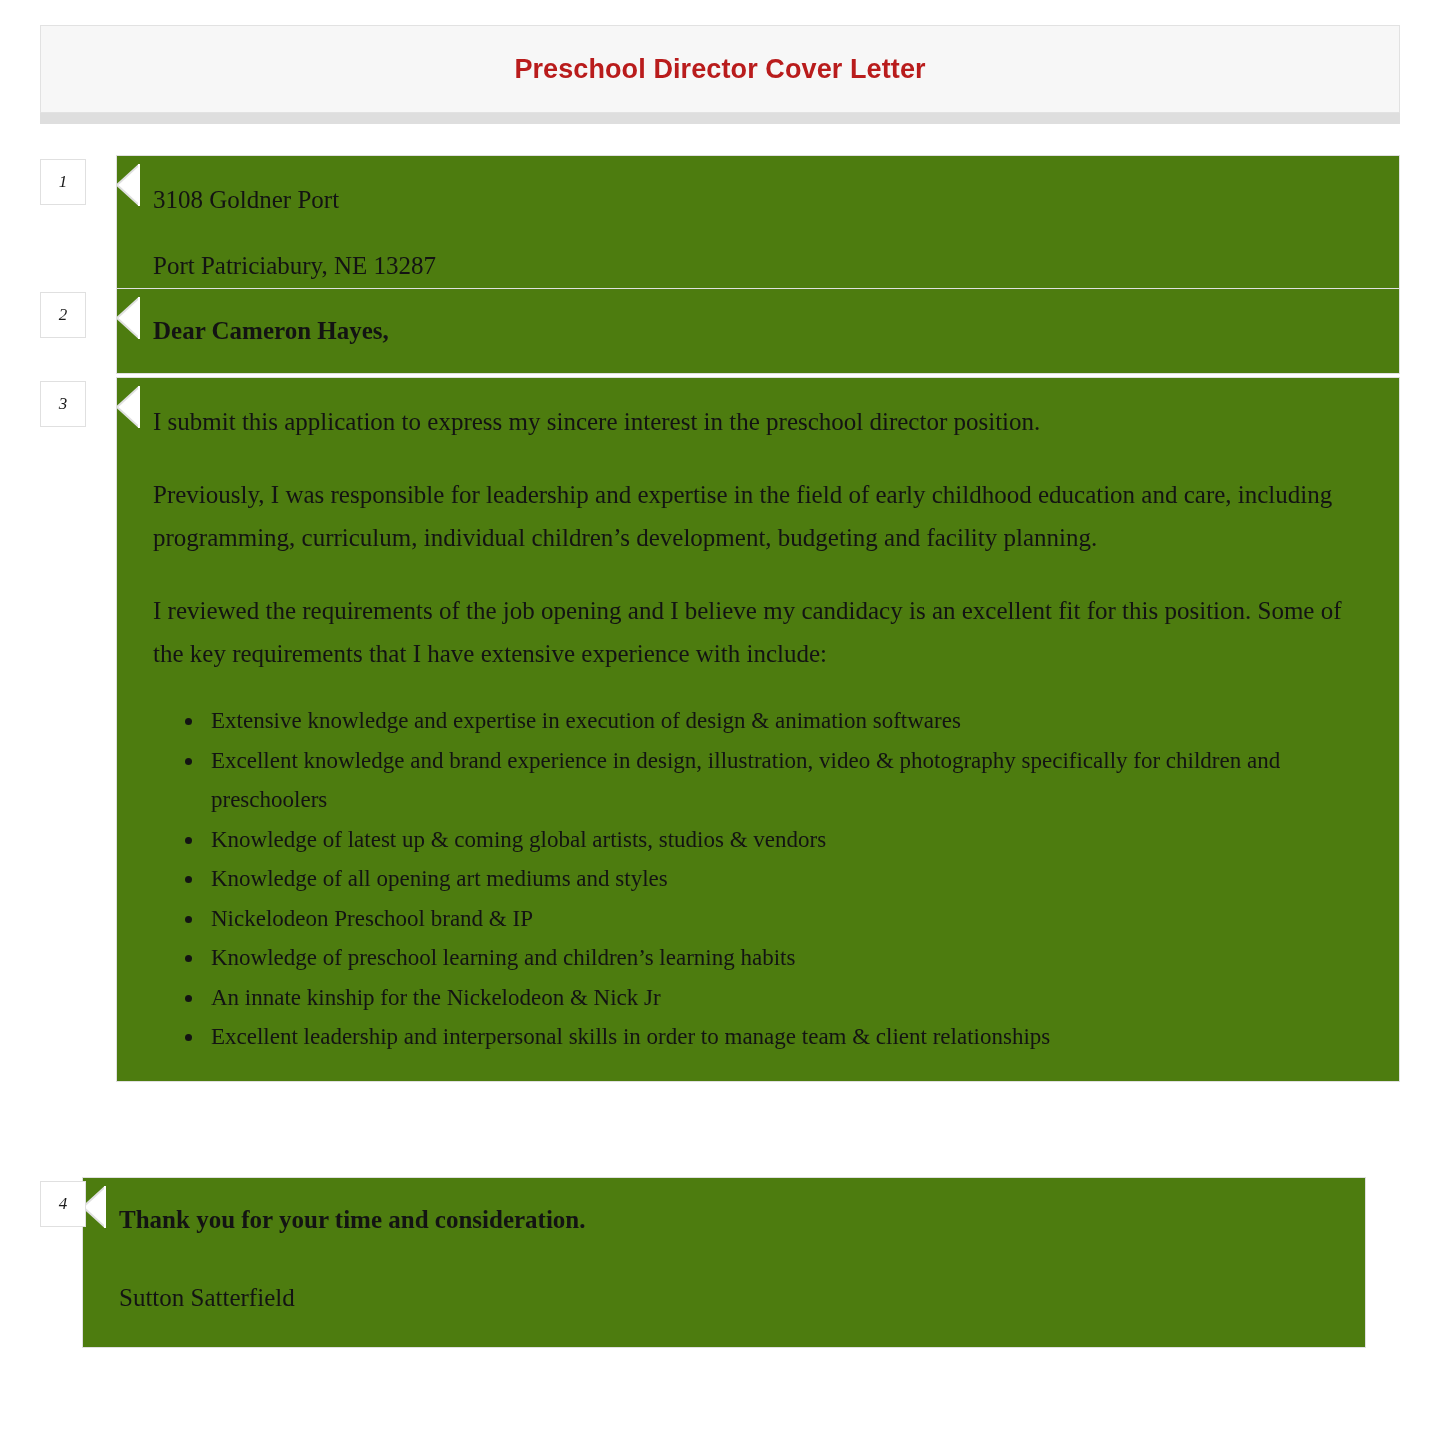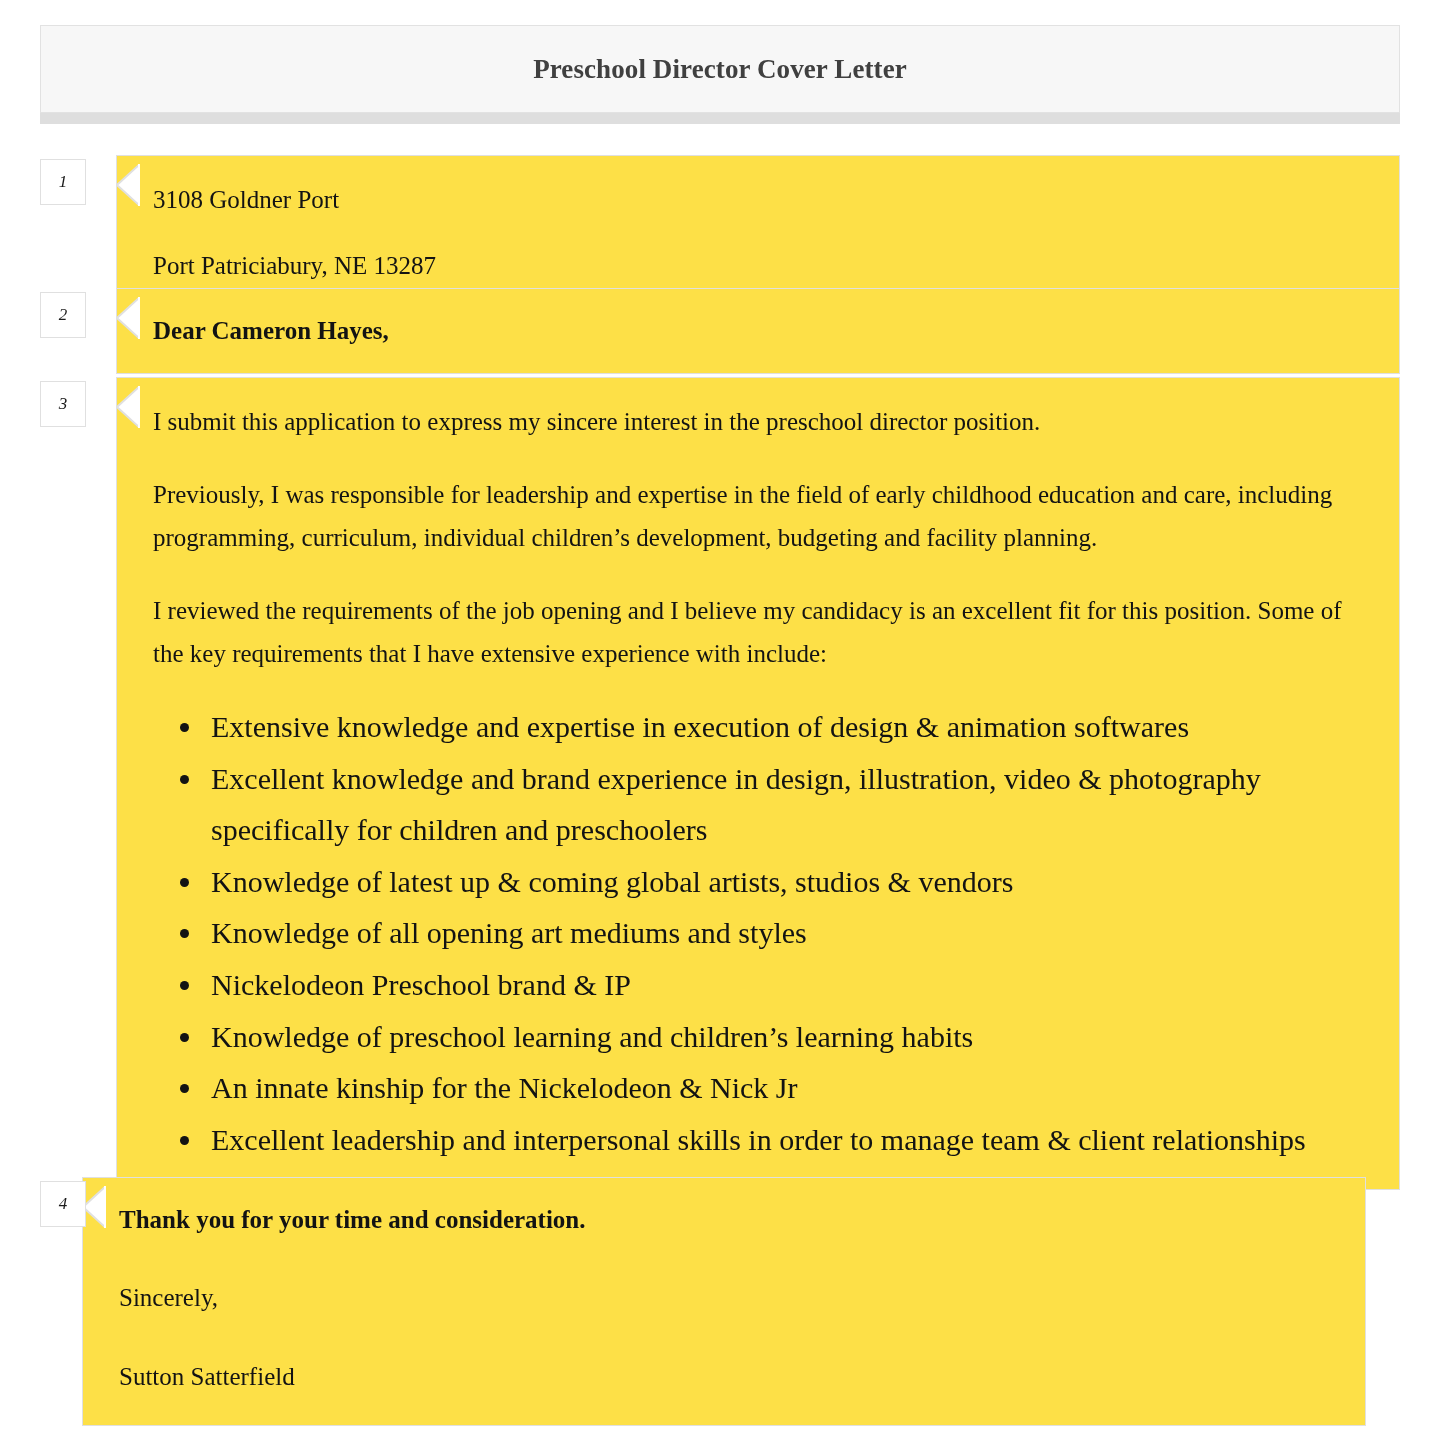--- a/index.html
+++ b/index.html
@@ -34,25 +34,25 @@
     box-sizing: border-box;
     width: 100%;
     height: 88px;
     background: #f7f7f7;
     border: 1px solid #e2e2e2;
     display: flex;
     align-items: center;
     justify-content: center;
   }
   .header-title {
-    font-family: Liberation Serif, serif;
+    font-family: Liberation Sans, sans-serif;
     font-weight: bold;
     font-size: 27px;
     letter-spacing: 0.1px;
-    color: #404040;
+    color: #b91c1c;
   }
   .header-shadow {
     width: 100%;
     height: 11px;
     background: #dedede;
   }
 
   
   .section {
     position: absolute;
@@ -78,21 +78,21 @@
     font-size: 17px;
     color: #1a1a1a;
     z-index: 3;
   }
 
   .panel {
     position: relative;
     margin-left: 76px;
     width: 1284px;
     box-sizing: border-box;
-    background: #fde047;
+    background: #4d7c0f;
     border: 1px solid #e0e0e0;
     padding: 26px 30px 23px 36px;
   }
 
   
   .notch {
     position: absolute;
     left: -1px;
     top: 8px;
     width: 23px;
@@ -109,21 +109,21 @@
     margin: 0;
     color: #131313;
   }
   .para + .para { margin-top: 30px; }
   .para.bold { font-weight: bold; }
   .para.tight { line-height: 1.45; }
 
   .bullets {
     margin: 26px 0 0 0;
     padding-left: 52px;
-    font-size: 30px;
+    font-size: 23px;
     line-height: 1.72;
     color: #131313;
   }
   .bullets li { margin: 0; padding-left: 6px; }
 </style>
 </head>
 <body>
 
 <div class="page">
 
@@ -197,18 +197,17 @@
     <div class="num-box">4</div>
     <div class="panel" style="padding-top:24px;padding-bottom:30px;margin-left:42px;">
       <span class="notch">
         <svg width="24" height="42" viewBox="0 0 24 42">
           <path d="M24 0 L1 21 L24 42" fill="#ffffff" stroke="none"></path>
           <path d="M24 0 L1 21 L24 42" fill="none" stroke="#e0e0e0" stroke-width="2"></path>
           <rect x="22" y="0" width="4" height="42" fill="#ffffff"></rect>
         </svg>
       </span>
       <p class="para bold tight">Thank you for your time and consideration.</p>
-      <p class="para tight" style="margin-top:42px;">Sincerely,</p>
       <p class="para tight" style="margin-top:42px;">Sutton Satterfield</p>
     </div>
   </div>
 
 </div>
 
 </body></html>

